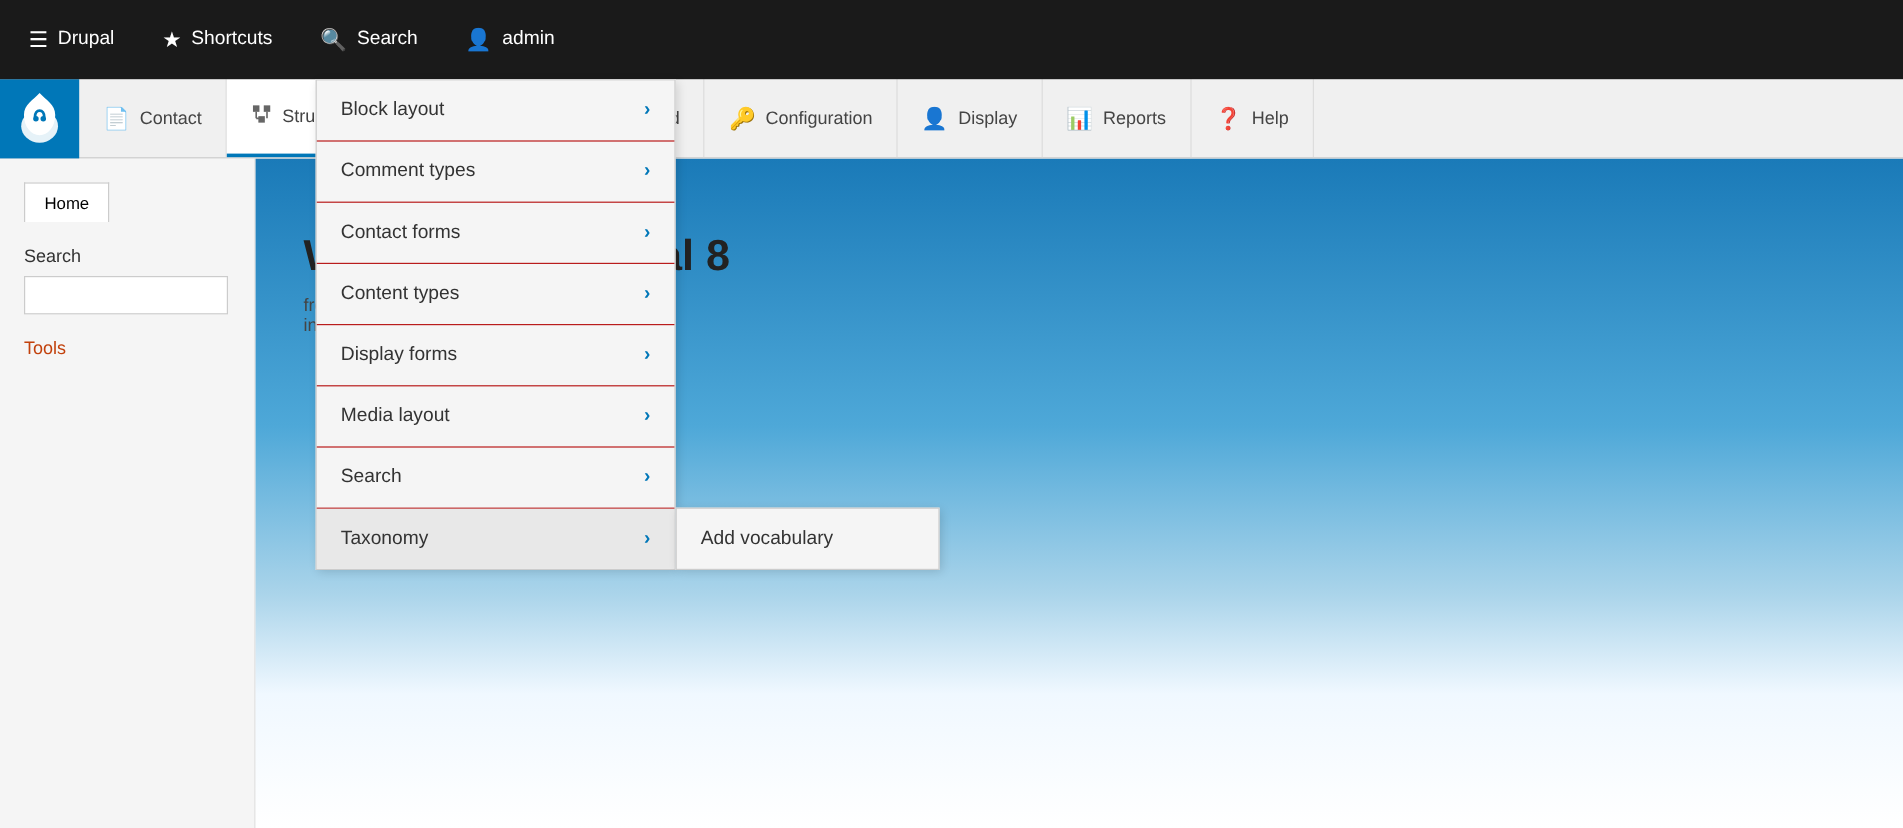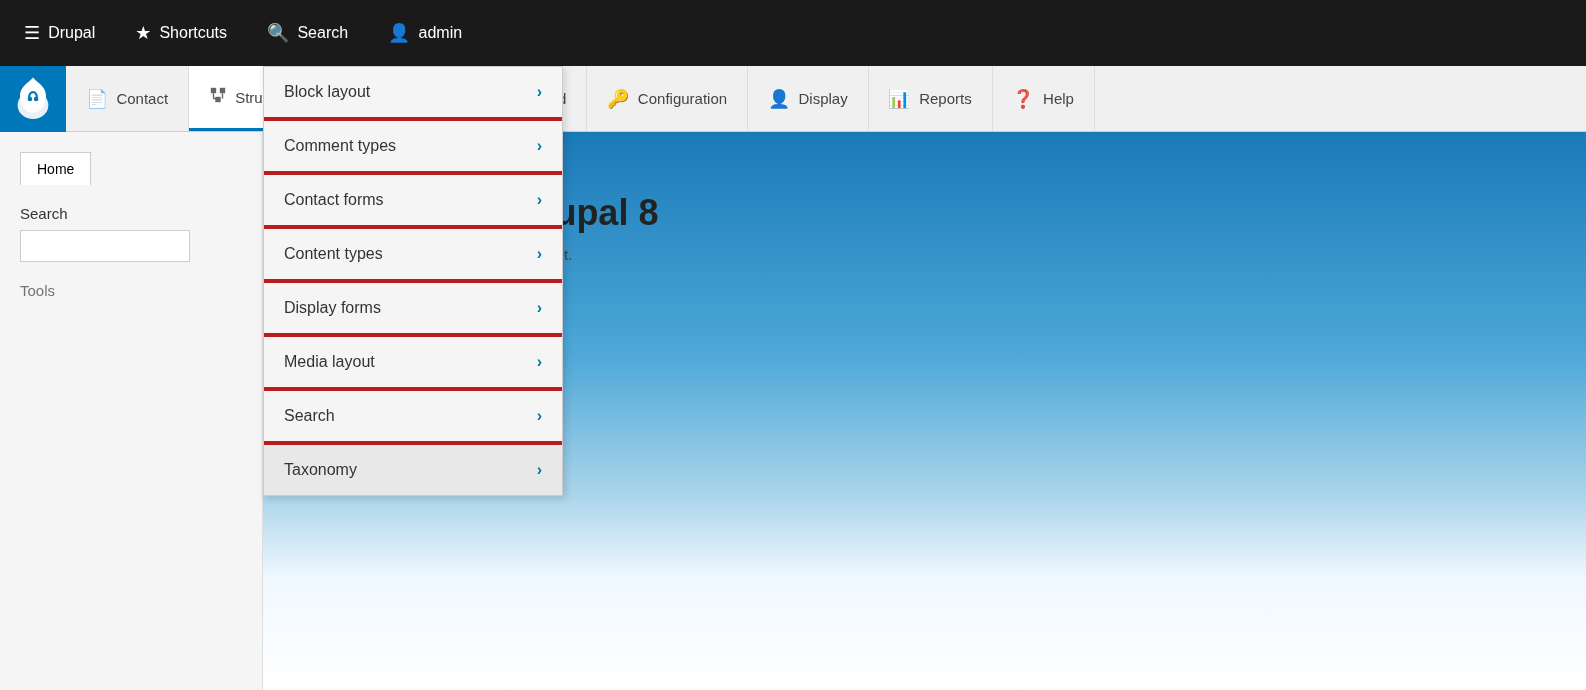--- a/index.html
+++ b/index.html
@@ -83,21 +83,21 @@
       box-shadow: 2px 2px 8px rgba(0,0,0,0.15);
     }
     .dropdown-item {
       display: flex;
       align-items: center;
       justify-content: space-between;
       padding: 16px 20px;
       cursor: pointer;
       font-size: 16px;
       color: #333;
-      border-bottom: 4px solid #b91c1c;
+      border-bottom: 1px solid #b91c1c;
     }
     .dropdown-item:last-child { border-bottom: none; }
     .dropdown-item.active { background: #e8e8e8; }
     .chevron {
       color: #0077b8;
       font-size: 16px;
       font-weight: bold;
     }
 
     
@@ -124,21 +124,21 @@
 
     
     .page-content {
       display: flex;
       height: calc(690px - 66px - 66px);
       position: relative;
     }
 
     
     .sidebar {
-      width: 263px;
+      width: 213px;
       background: #f5f5f5;
       border-right: 1px solid #ddd;
       padding: 20px;
       flex-shrink: 0;
     }
     .home-tab {
       display: inline-block;
       background: #fff;
       border: 1px solid #ccc;
       border-bottom: none;
@@ -156,21 +156,21 @@
     .sidebar-search-input {
       width: 170px;
       height: 32px;
       border: 1px solid #ccc;
       background: #fff;
       padding: 4px 8px;
       font-size: 14px;
     }
     .sidebar-tools {
       font-size: 15px;
-      color: #737373;
+      color: #c2410c;
       margin-top: 20px;
     }
 
     
     .main-area {
       flex: 1;
       background: linear-gradient(180deg, #1a7ab8 0%, #4ea8d8 40%, #aad4ea 65%, #f0f8ff 80%, #fff 100%);
       padding: 60px 40px 20px 40px;
       position: relative;
     }
@@ -297,20 +297,25 @@
     <div class="dropdown-item">
       <span>Search</span>
       <span class="chevron">›</span>
     </div>
     <div class="dropdown-item active" style="position:relative;padding-left:20px;">
       <span>Taxonomy</span>
       <span class="chevron">›</span>
     </div>
   </div>
 
+  <div class="sub-dropdown">
+    <div class="sub-dropdown-item">
+      <span>Add vocabulary</span>
+    </div>
+  </div>
 </div>
 
 <div class="page-content">
 
   <div class="sidebar">
     <div class="home-tab">
       <span>Home</span>
     </div>
     <label class="sidebar-search-label">Search</label>
     <input class="sidebar-search-input" type="text" style="">

